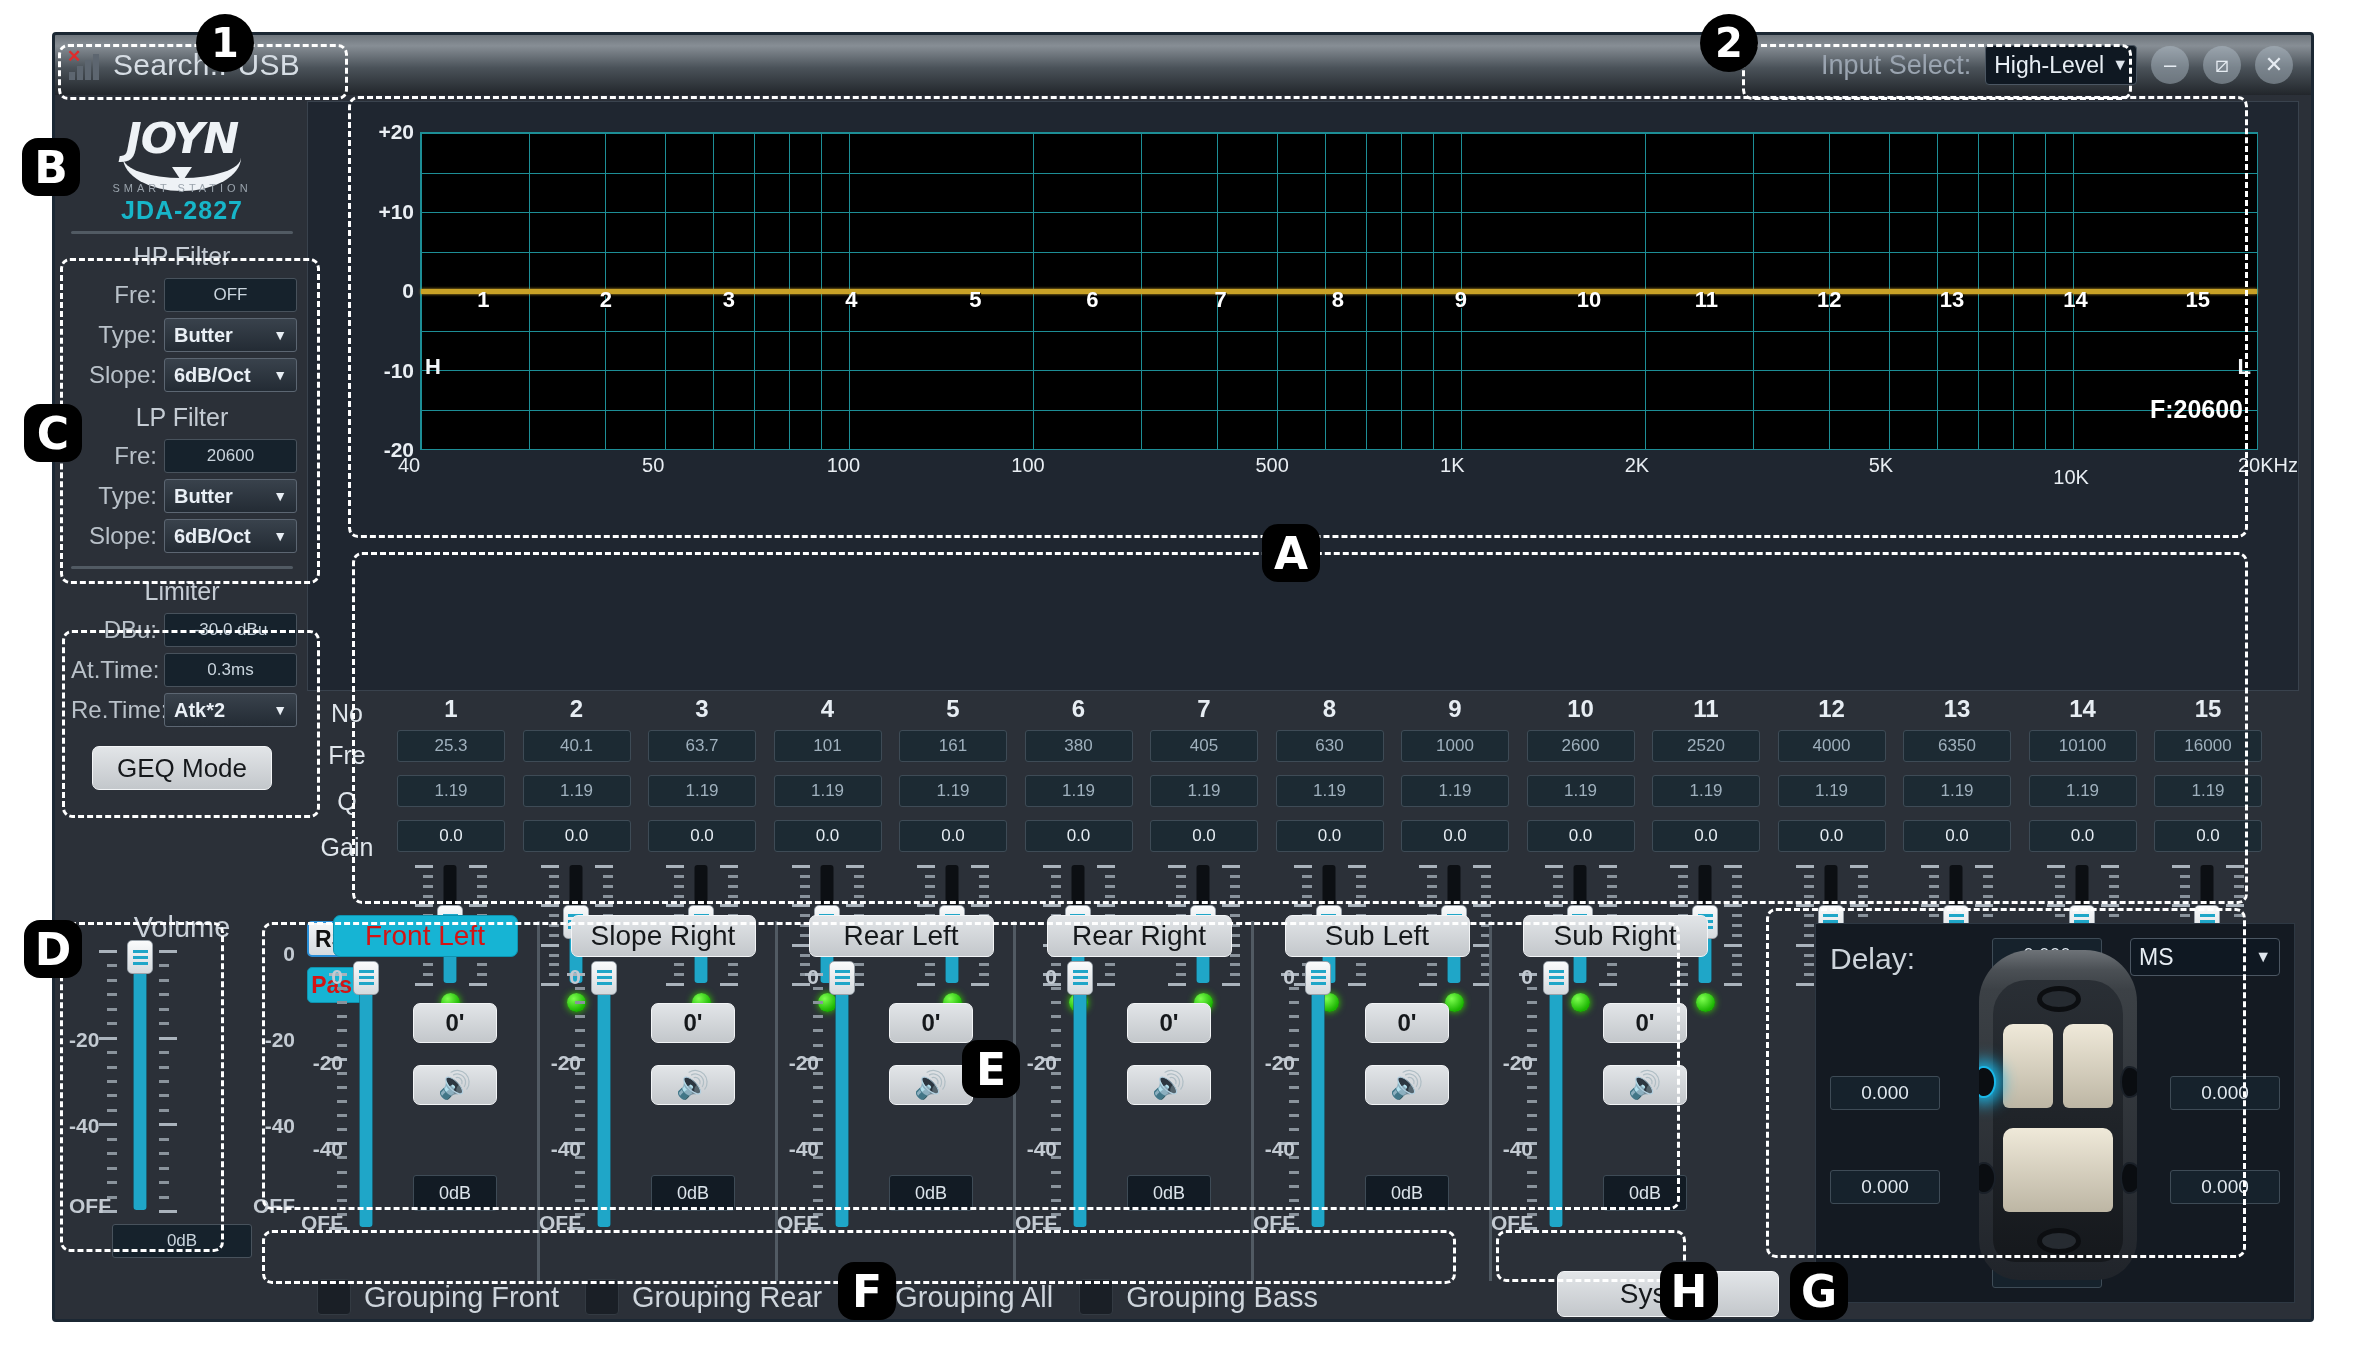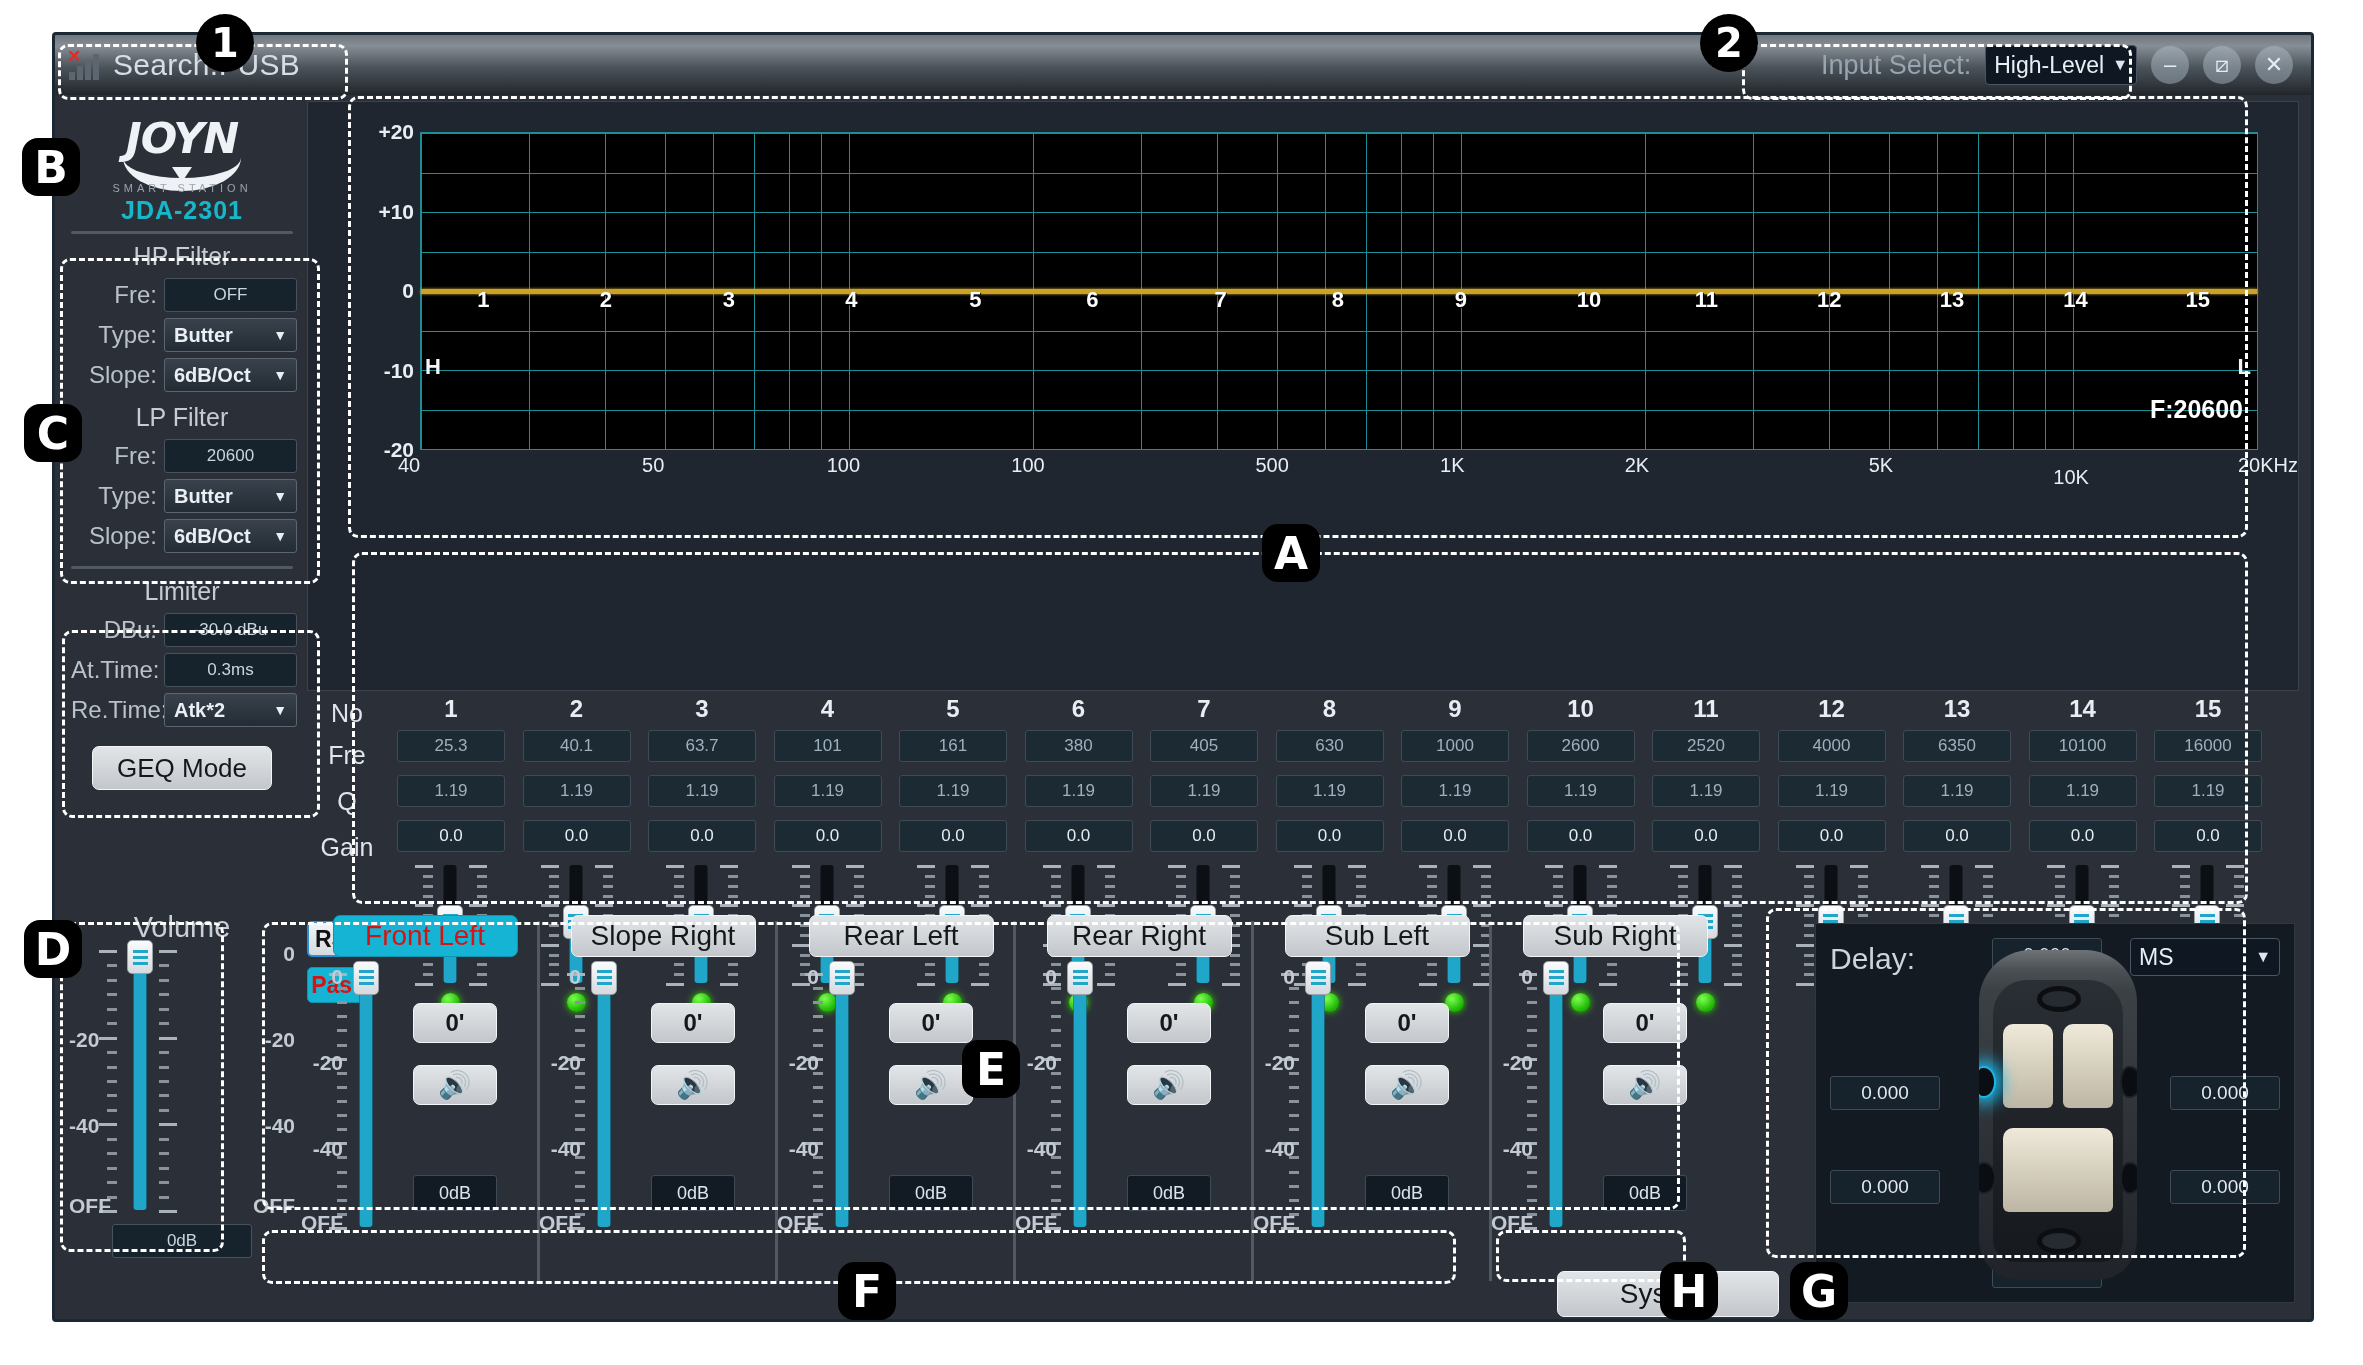--- a/index.html
+++ b/index.html
@@ -228,21 +228,21 @@
       </div>
     </div>
   </div>
 
   <div class="leftcol">
     <div class="logo-wrap">
       <div class="joyn">JOYN</div>
       <div class="swoosh"></div>
       <div class="swoosh-inner"></div>
       <div class="smart">SMART STATION</div>
-      <div class="model">JDA-2301</div>
+      <div class="model">JDA-2827</div>
     </div>
     <div class="divider"></div>
 
     <div class="sec-title">HP Filter</div>
     <div class="row">
       <span class="lab">Fre:</span>
       <span class="fld">OFF</span>
     </div>
     <div class="row">
       <span class="lab">Type:</span>
@@ -1485,20 +1485,38 @@
           <span class="sc-lab" style="left:-10px;top:242px;width:44px;text-align:right">OFF</span>
           <div class="btn-light sm-btn" style="left:104px;top:34px">0'</div>
           <div class="btn-light sm-btn" style="left:104px;top:96px">
             <span class="spk-ico">🔊</span>
           </div>
           <div class="db-fld" style="left:104px;top:206px">0dB</div>
         </div>
       </div>
     </div>
 
+  <div class="grouping" id="grouping">
+      <div class="gitem">
+        <span class="gbox"></span>
+        <span class="glab">Grouping Front</span>
+      </div>
+      <div class="gitem">
+        <span class="gbox"></span>
+        <span class="glab">Grouping Rear</span>
+      </div>
+      <div class="gitem">
+        <span class="gbox"></span>
+        <span class="glab">Grouping All</span>
+      </div>
+      <div class="gitem">
+        <span class="gbox"></span>
+        <span class="glab">Grouping Bass</span>
+      </div>
+    </div>
   <div class="btn-light sysset">Sys Set</div>
 
   <div class="delaybox">
     <div class="delay-lab">Delay:</div>
     <div class="dd ms-dd">
       <span>MS</span>
       <span class="arrow">▼</span>
     </div>
     <div class="dfld" style="left:176px; top:14px;">0.000</div>
     <div class="dfld" style="left:14px;  top:152px;">0.000</div>

